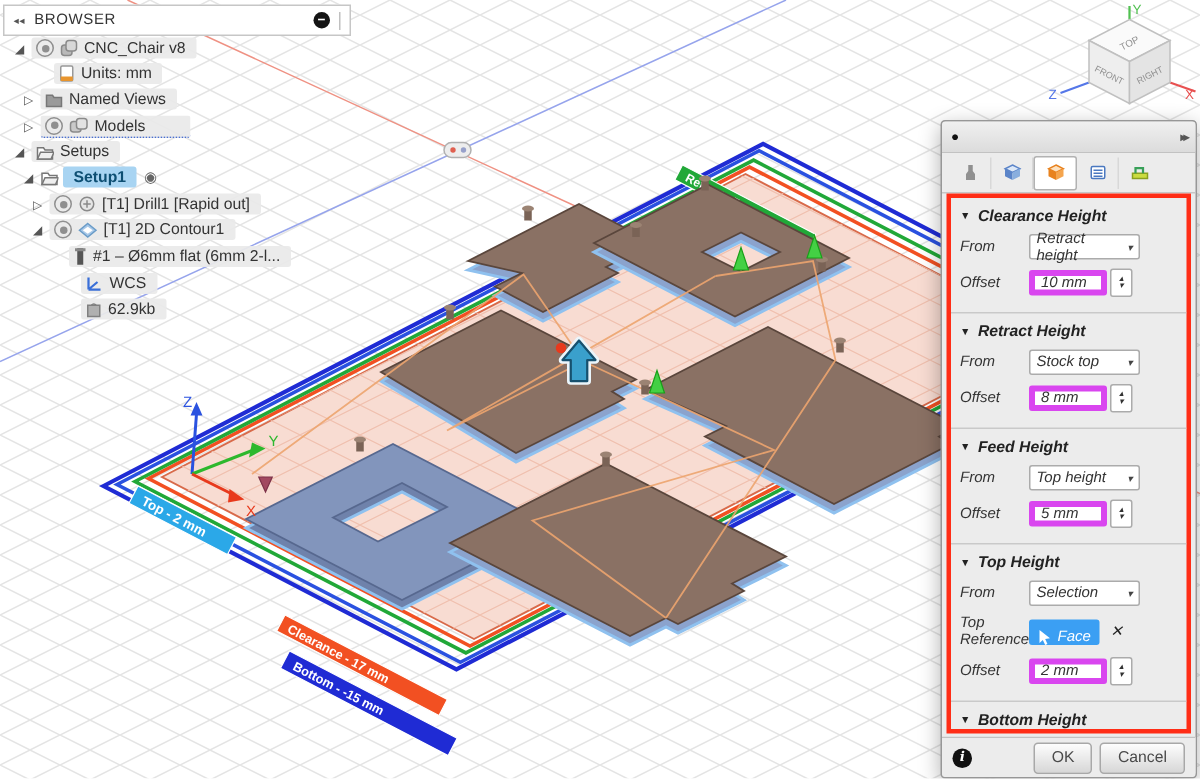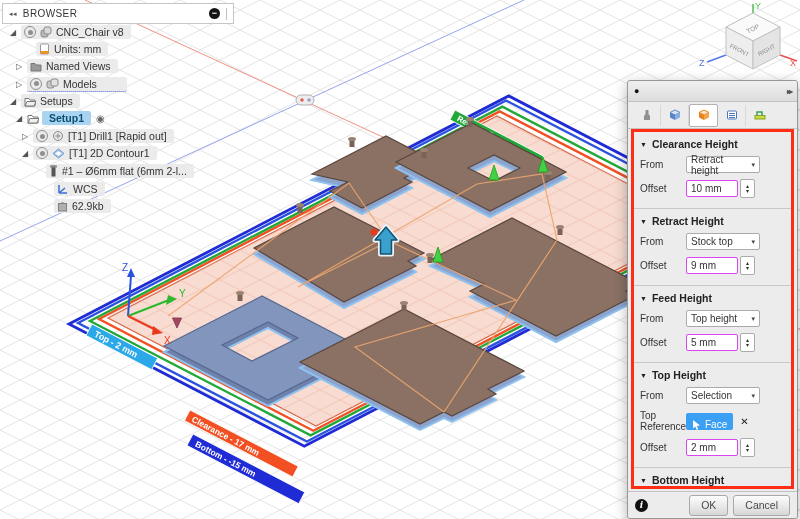--- a/index.html
+++ b/index.html
@@ -34,31 +34,31 @@
     font-size:10px;font-weight:700;color:#333;border-radius:3px 3px 0 0;}
   .tdot{font-size:9px;line-height:9px;color:#111;}
   .chev{margin-left:auto;font-size:8px;color:#555;letter-spacing:-2px;}
   .dlg-tabs{height:26px;display:flex;align-items:center;padding:0 5px;border-bottom:1px solid #c6c6c6;}
   .tab{width:27px;height:21px;display:flex;align-items:center;justify-content:center;
     border-right:1px solid #d8d8d8;}
   .tab:last-child{border-right:none;}
   .tab.active{background:#fff;border:1px solid #b2b2b2;border-radius:2px;}
   .dlg-body{position:absolute;left:3px;right:3px;top:48px;bottom:29px;border:3px solid #ff2d16;
     background:#ececec;overflow:hidden;}
-  .sec{padding:3px 6px 4px;border-bottom:1px solid #c9c9c9;}
+  .sec{padding:3px 6px 4px;border-bottom:1px solid #c9c9c9;font-style:italic;}
   .sec:last-child{border-bottom:none;}
   .sec-h{display:flex;align-items:center;gap:5px;font-size:10.5px;font-weight:700;color:#222;margin:3px 0 5px;}
   .sec-h .tri{font-size:7px;color:#222;}
   .frow{display:flex;align-items:center;margin:6px 0;font-size:10px;color:#333;}
   .lab{width:46px;flex:none;}
   .sel{width:74px;height:17px;background:#fff;border:1px solid #ababab;border-radius:2px;
     display:flex;align-items:center;padding:0 4px;box-sizing:border-box;}
   .sel .arr{margin-left:auto;font-size:7px;color:#444;}
   .stepper{display:flex;align-items:center;gap:2px;}
-  .stepval{width:52px;height:17px;background:#fff;border:1px solid #d946ef;border-radius:2px;
+  .stepval{width:52px;height:17px;background:#fff;border:4px solid #d946ef;border-radius:2px;
     display:flex;align-items:center;padding:0 4px;box-sizing:border-box;}
   .spin{width:13px;height:17px;background:#fff;border:1px solid #ababab;border-radius:2px;
     display:flex;flex-direction:column;align-items:center;justify-content:center;
     font-size:6px;line-height:5px;color:#333;}
   .chipwrap{display:flex;align-items:center;gap:7px;}
   .chip{height:17px;display:flex;align-items:flex-end;gap:4px;padding:0 6px;border-radius:2px;font-size:10px;}
   .chip.on{background:#3b9ff3;color:#fff;}
   .clear{font-size:10px;color:#222;}
   .dlg-foot{position:absolute;left:0;right:0;bottom:0;height:26px;display:flex;align-items:center;
     gap:5px;padding:0 7px;border-top:1px solid #c2c2c2;background:#ececec;border-radius:0 0 3px 3px;}
@@ -432,21 +432,21 @@
       <div class="frow">
         <span class="lab">From</span>
         <span class="sel">
           <span>Stock top</span>
           <span class="arr">▾</span>
         </span>
       </div>
       <div class="frow">
         <span class="lab">Offset</span>
         <span class="stepper">
-          <span class="stepval">9 mm</span>
+          <span class="stepval">8 mm</span>
           <span class="spin">
               <span>▴</span>
               <span>▾</span>
             </span>
         </span>
       </div>
     </div>
 
     <div class="sec">
       <div class="sec-h">

